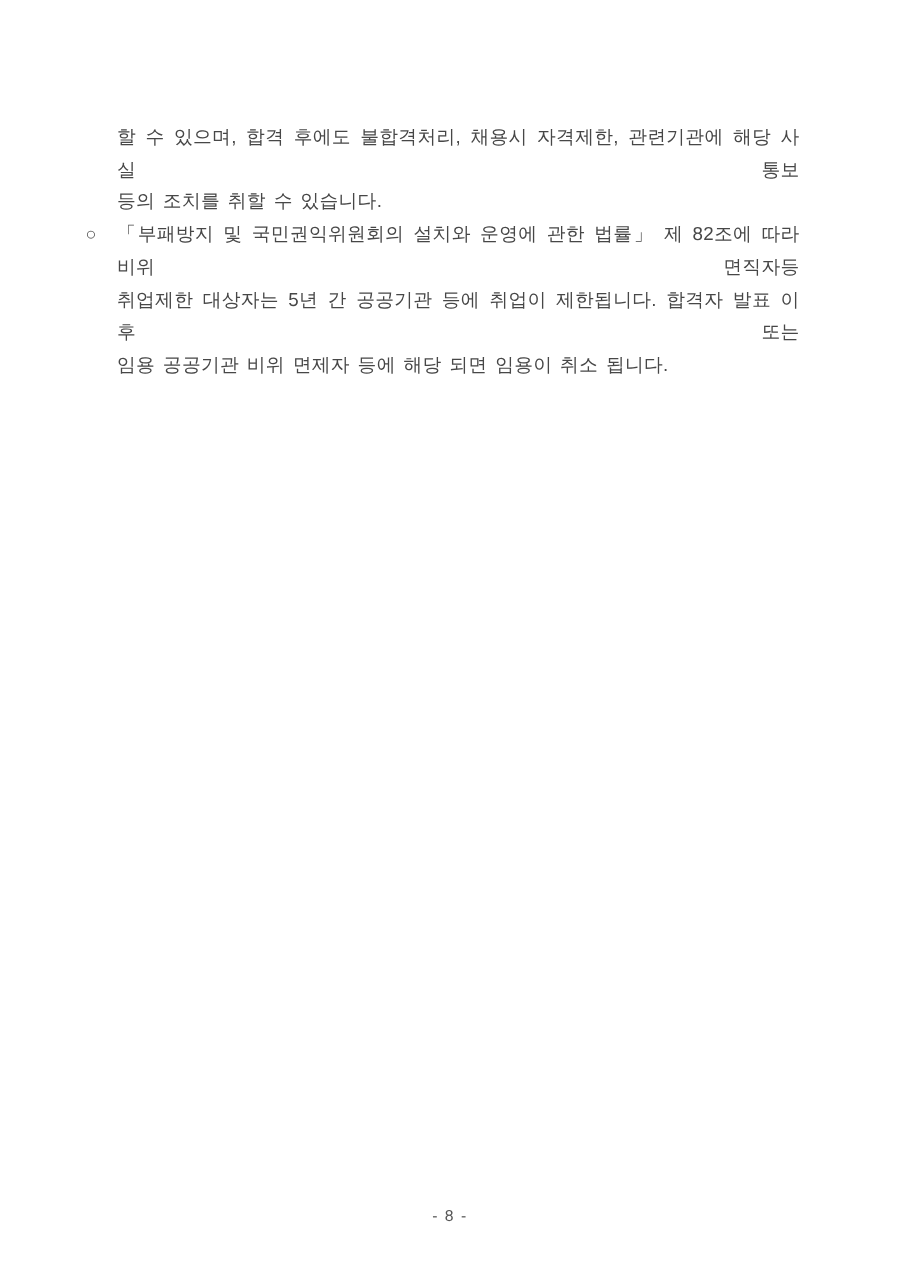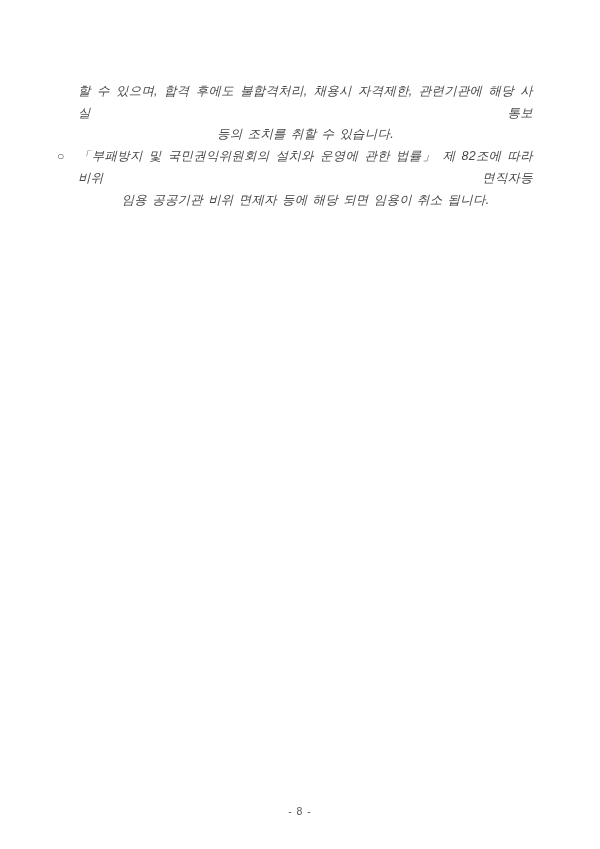--- a/index.html
+++ b/index.html
@@ -29,28 +29,27 @@
     color: #474747;
     letter-spacing: 0.2px;
     word-spacing: 1.5px;
   }
   .para {
     margin: 0;
     padding: 0;
   }
   .line {
     min-height: 21.7px;
-    font-style: italic;
   }
   .line.justified {
     text-align: justify;
     text-align-last: justify;
   }
   .line.last {
-    text-align: center;
+    text-align: left;
   }
   .bullet-para {
     position: relative;
   }
   .bullet {
     position: absolute;
     left: -21px;
     top: 0;
     font-size: 12px;
     color: #474747;
@@ -75,20 +74,21 @@
   <div class="text-block">
 
     <div class="para">
       <div class="line justified">할 수 있으며, 합격 후에도 불합격처리, 채용시 자격제한, 관련기관에 해당 사실 통보</div>
       <div class="line last">등의 조치를 취할 수 있습니다.</div>
     </div>
 
     <div class="para bullet-para">
       <span class="bullet">○</span>
       <div class="line justified">「부패방지 및 국민권익위원회의 설치와 운영에 관한 법률」 제 82조에 따라 비위 면직자등</div>
+      <div class="line justified">취업제한 대상자는 5년 간 공공기관 등에 취업이 제한됩니다. 합격자 발표 이후 또는</div>
       <div class="line last">임용 공공기관 비위 면제자 등에 해당 되면 임용이 취소 됩니다.</div>
     </div>
 
   </div>
 
   <div class="page-number">- 8 -</div>
 
 </div>
 
 </body></html>

